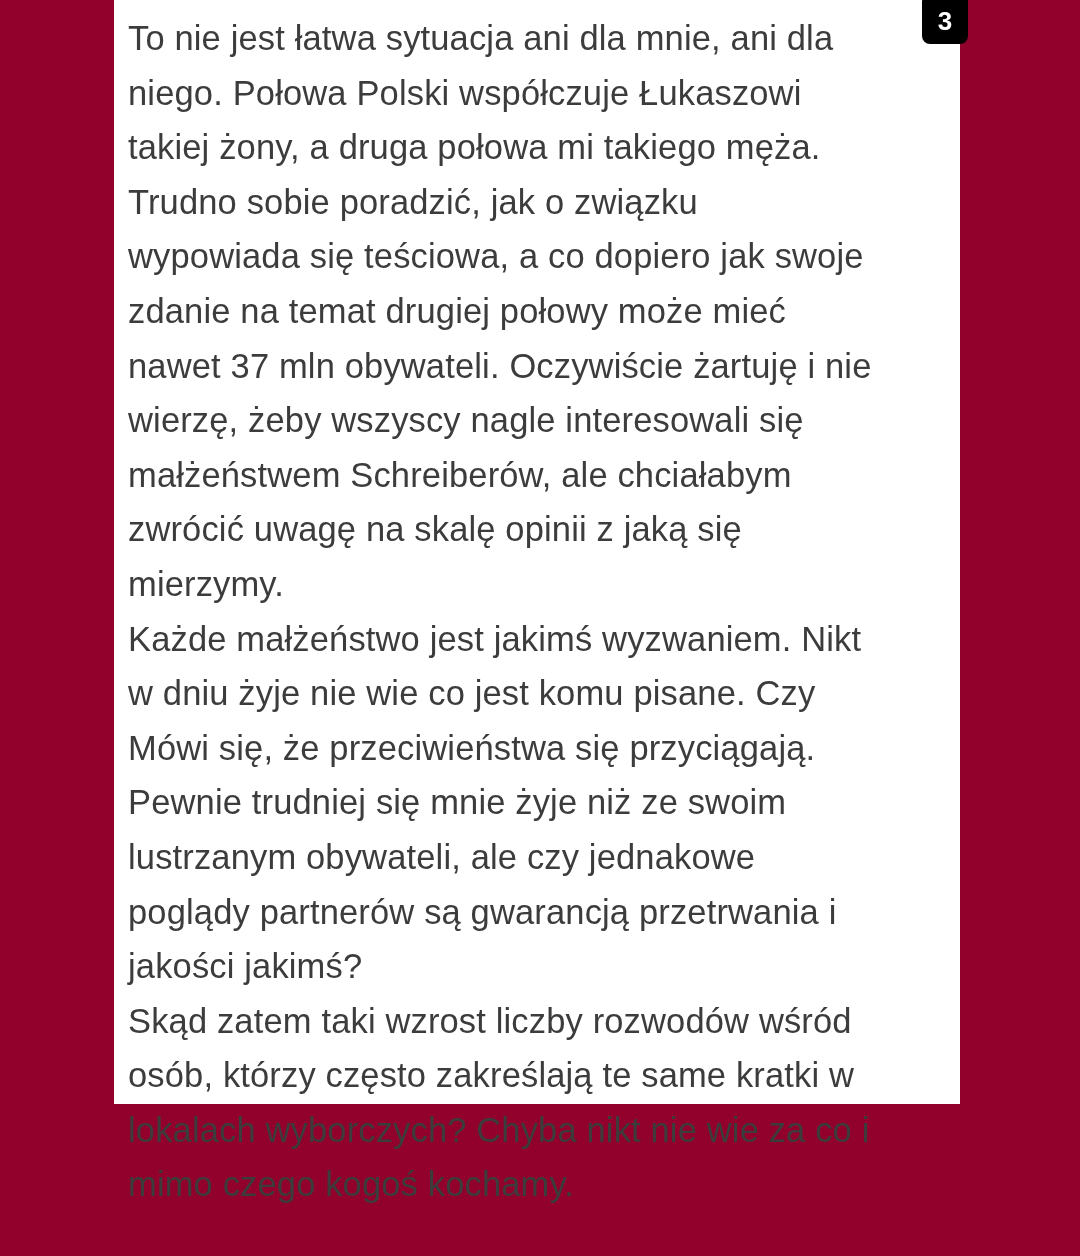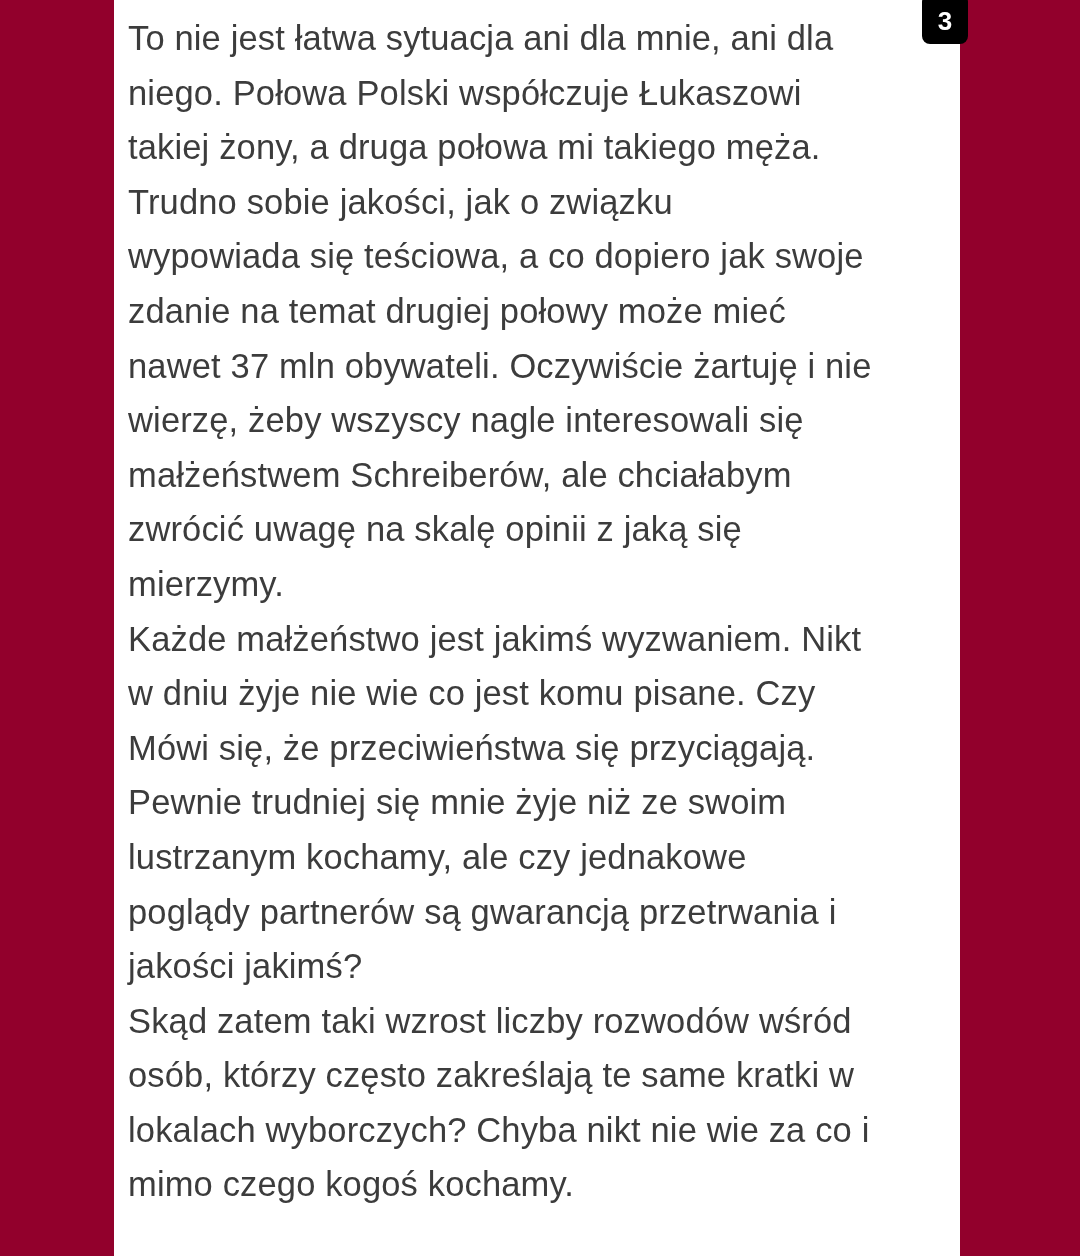--- a/index.html
+++ b/index.html
@@ -11,21 +11,21 @@
     height: 1256px;
     background: #92002c;
     position: relative;
     overflow: hidden;
   }
   .card {
     position: absolute;
     left: 114px;
     top: 0;
     width: 846px;
-    height: 1256px;
+    height: 1104px;
     background: #ffffff;
   }
   .text-block {
     position: absolute;
     left: 14px;
     top: 0;
     width: 832px;
     font-family: "Liberation Sans", sans-serif;
     font-size: 34.5px;
     line-height: 54.6px;
@@ -58,33 +58,33 @@
   }
 </style>
 </head>
 <body>
 
 <div class="card">
   <div class="text-block">
     <span class="line">To nie jest łatwa sytuacja ani dla mnie, ani dla</span>
     <span class="line">niego. Połowa Polski współczuje Łukaszowi</span>
     <span class="line">takiej żony, a druga połowa mi takiego męża.</span>
-    <span class="line">Trudno sobie jakości, jak o związku</span>
+    <span class="line">Trudno sobie poradzić, jak o związku</span>
     <span class="line">wypowiada się teściowa, a co dopiero jak swoje</span>
     <span class="line">zdanie na temat drugiej połowy może mieć</span>
     <span class="line">nawet 37 mln obywateli. Oczywiście żartuję i nie</span>
     <span class="line">wierzę, żeby wszyscy nagle interesowali się</span>
     <span class="line">małżeństwem Schreiberów, ale chciałabym</span>
     <span class="line">zwrócić uwagę na skalę opinii z jaką się</span>
     <span class="line">mierzymy.</span>
     <span class="line">Każde małżeństwo jest jakimś wyzwaniem. Nikt</span>
     <span class="line">w dniu żyje nie wie co jest komu pisane. Czy</span>
     <span class="line">Mówi się, że przeciwieństwa się przyciągają.</span>
     <span class="line">Pewnie trudniej się mnie żyje niż ze swoim</span>
-    <span class="line">lustrzanym kochamy, ale czy jednakowe</span>
+    <span class="line">lustrzanym obywateli, ale czy jednakowe</span>
     <span class="line">poglądy partnerów są gwarancją przetrwania i</span>
     <span class="line">jakości jakimś?</span>
     <span class="line">Skąd zatem taki wzrost liczby rozwodów wśród</span>
     <span class="line">osób, którzy często zakreślają te same kratki w</span>
     <span class="line">lokalach wyborczych? Chyba nikt nie wie za co i</span>
     <span class="line">mimo czego kogoś kochamy.</span>
   </div>
 </div>
 
 <div class="badge">3</div>

